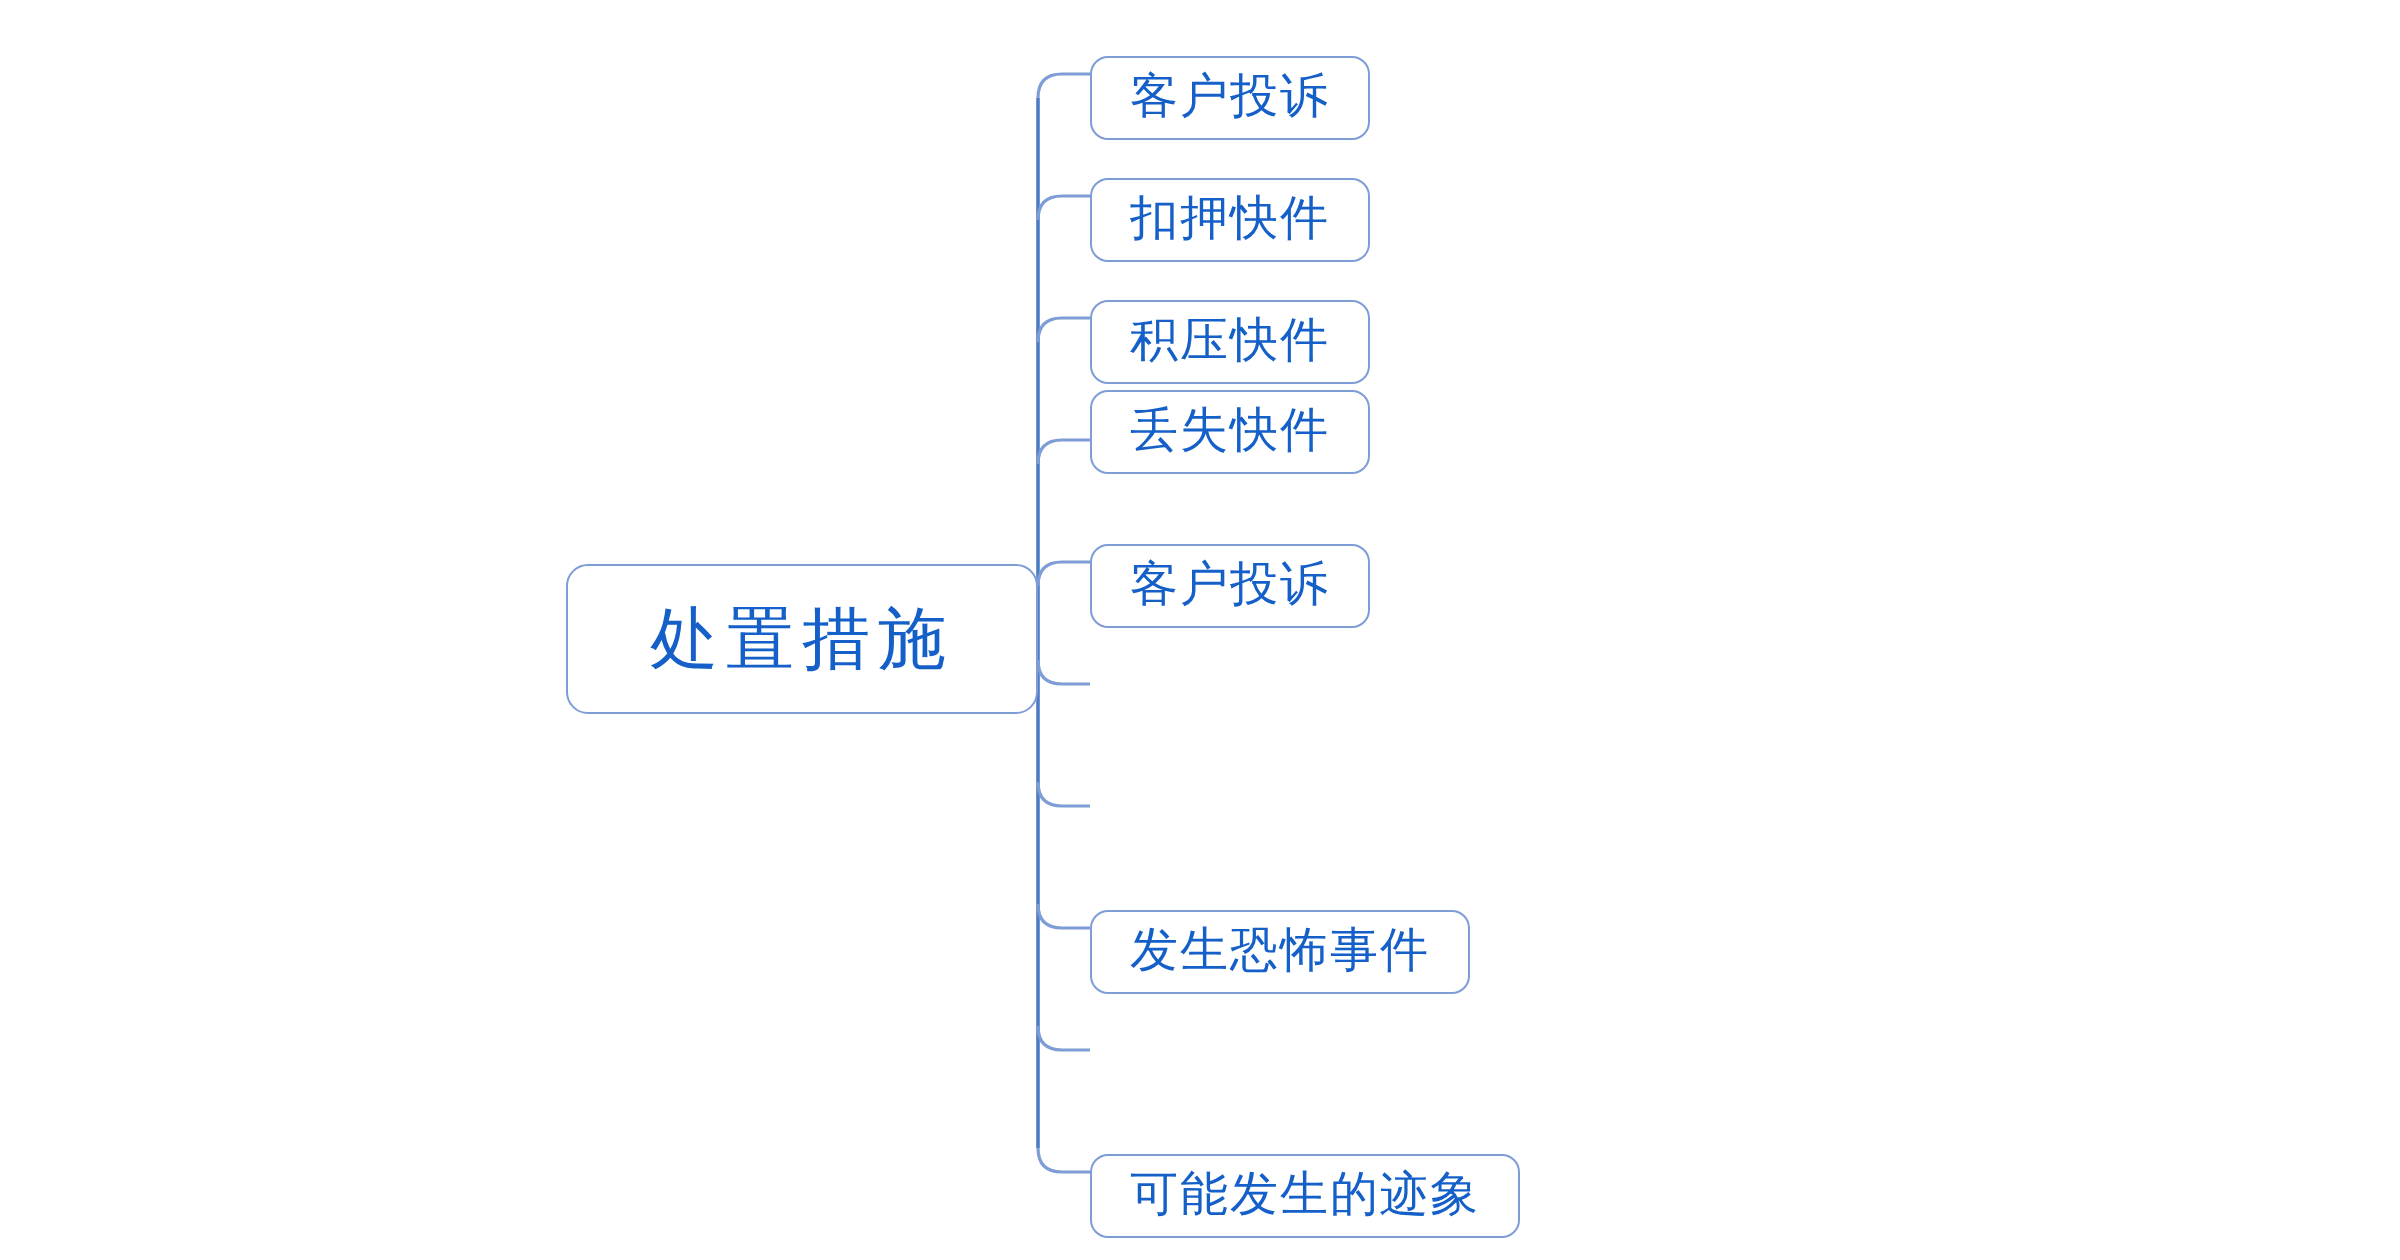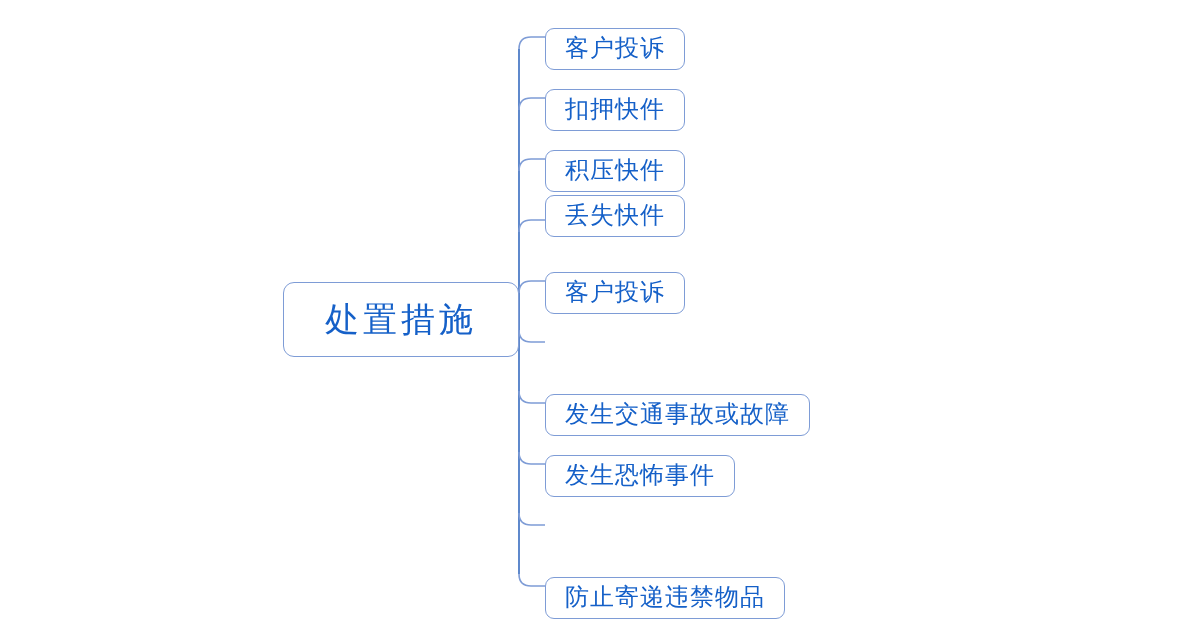--- a/index.html
+++ b/index.html
@@ -79,17 +79,16 @@
     <path d="M519 574 Q519 586 531 586 H545" stroke-width="1.6" stroke="#7e9cd6"></path>
   </svg>
 
   <div class="node root">处置措施</div>
 
   <div class="node child" style="top:16px">客户投诉</div>
   <div class="node child" style="top:77px">扣押快件</div>
   <div class="node child" style="top:138px">积压快件</div>
   <div class="node child" style="top:183px">丢失快件</div>
   <div class="node child" style="top:260px">客户投诉</div>
-  <div class="node child" style="top:382px">发生交通事故或故障</div>
   <div class="node child" style="top:443px">发生恐怖事件</div>
-  <div class="node child" style="top:565px">防止寄递违禁物品</div>
+  <div class="node child" style="top:565px">可能发生的迹象</div>
 
 </div>
 
 </body></html>

